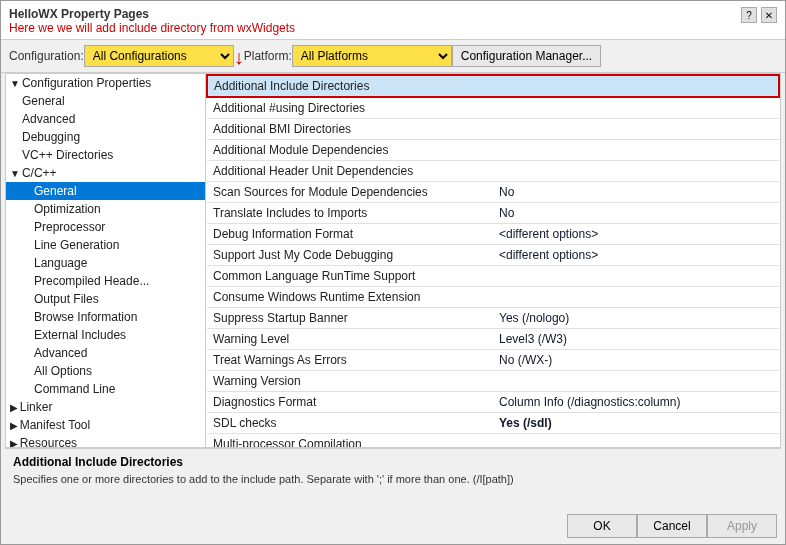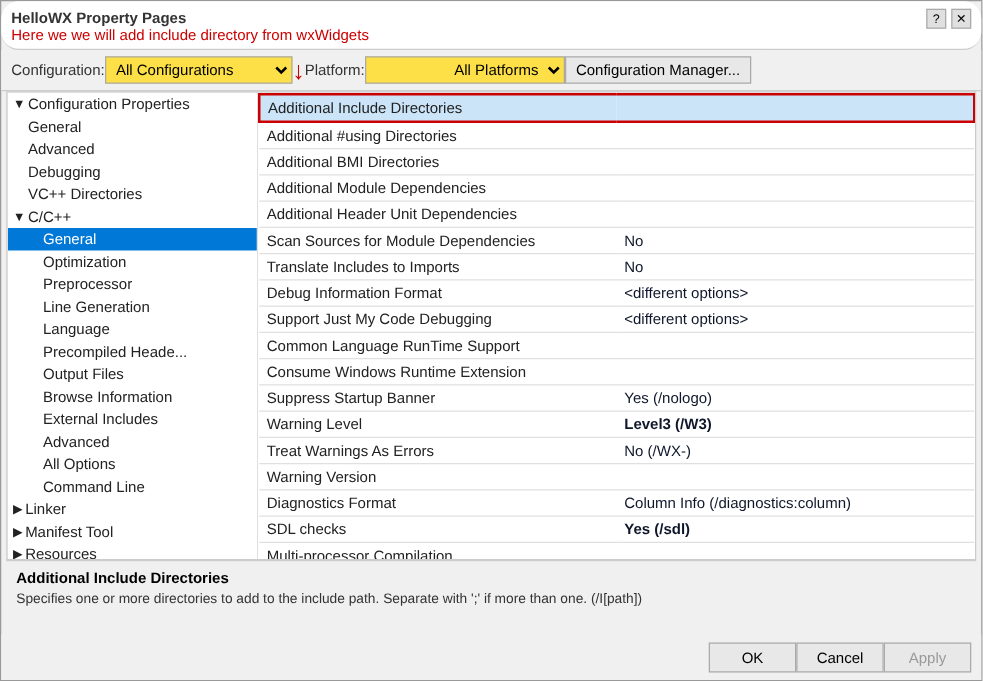--- a/index.html
+++ b/index.html
@@ -23,21 +23,20 @@
       flex-direction: column;
       box-shadow: 2px 2px 8px rgba(0,0,0,0.3);
     }
     .title-bar {
       background: #fff;
       border-bottom: 1px solid #ccc;
       padding: 6px 8px 4px 8px;
       display: flex;
       align-items: flex-start;
       justify-content: space-between;
-      border-radius: 14px;
     }
     .title-bar-left {
       display: flex;
       flex-direction: column;
     }
     .title-bar-title {
       font-size: 12px;
       font-weight: bold;
       color: #333;
     }
@@ -73,21 +72,20 @@
     .config-select {
       height: 22px;
       font-size: 12px;
       border: 1px solid #aaa;
       background: #fde047;
       padding: 0 4px;
       min-width: 150px;
     }
     .config-select-platform {
       min-width: 160px;
-      text-align: right;
     }
     .config-manager-btn {
       height: 22px;
       padding: 0 8px;
       font-size: 12px;
       border: 1px solid #aaa;
       background: #e8e8e8;
       cursor: pointer;
     }
     .main-content {
@@ -313,21 +311,21 @@
             <tr>
               <td>Consume Windows Runtime Extension</td>
               <td></td>
             </tr>
             <tr>
               <td>Suppress Startup Banner</td>
               <td>Yes (/nologo)</td>
             </tr>
             <tr>
               <td>Warning Level</td>
-              <td style="font-weight: bold;">Level3 (/W3)</td>
+              <td style="font-weight: normal;">Level3 (/W3)</td>
             </tr>
             <tr>
               <td>Treat Warnings As Errors</td>
               <td>No (/WX-)</td>
             </tr>
             <tr>
               <td>Warning Version</td>
               <td></td>
             </tr>
             <tr>

